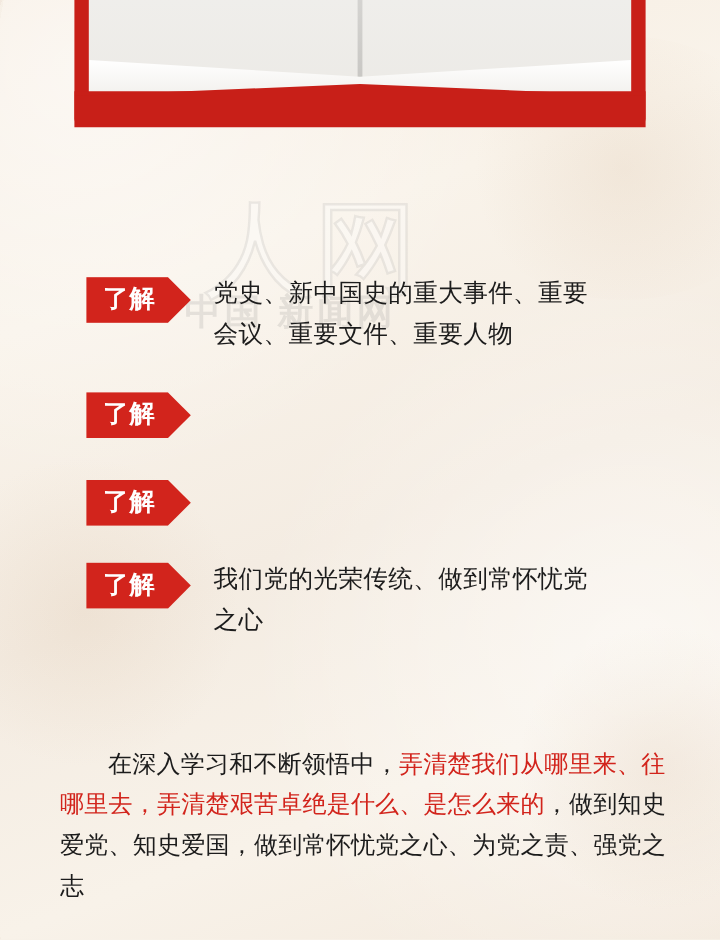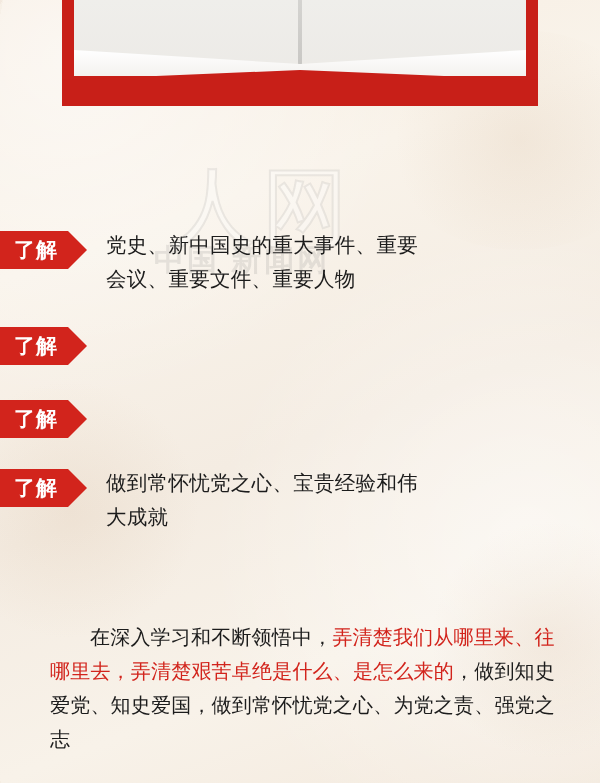--- a/index.html
+++ b/index.html
@@ -107,20 +107,21 @@
   .list {
     position: absolute;
     left: 0;
     top: 228px;
     width: 600px;
   }
   .item {
     display: flex;
     align-items: flex-start;
     margin-bottom: 32px;
+    padding-left: 72px;
   }
   .tag {
     position: relative;
     flex: 0 0 auto;
     height: 38px;
     background: #d2241c;
     color: #ffffff;
     font-size: 21px;
     font-weight: 700;
     line-height: 38px;
@@ -243,20 +244,20 @@
     <div class="item i2">
       <div class="tag">了解</div>
     </div>
 
     <div class="item i3">
       <div class="tag">了解</div>
     </div>
 
     <div class="item i4">
       <div class="tag">了解</div>
-      <div class="item-text">做到常怀忧党之心、宝贵经验和伟大成就</div>
+      <div class="item-text">我们党的光荣传统、做到常怀忧党之心</div>
     </div>
 
   </div>
 
   <div class="closing"><span>在深入学习和不断领悟中，</span><span class="hl">弄清楚我们从哪里来、往哪里去，弄清楚艰苦卓绝是什么、是怎么来的</span><span>，做到知史爱党、知史爱国，做到常怀忧党之心、为党之责、强党之志</span></div>
 
 </div>
 
 </body></html>

